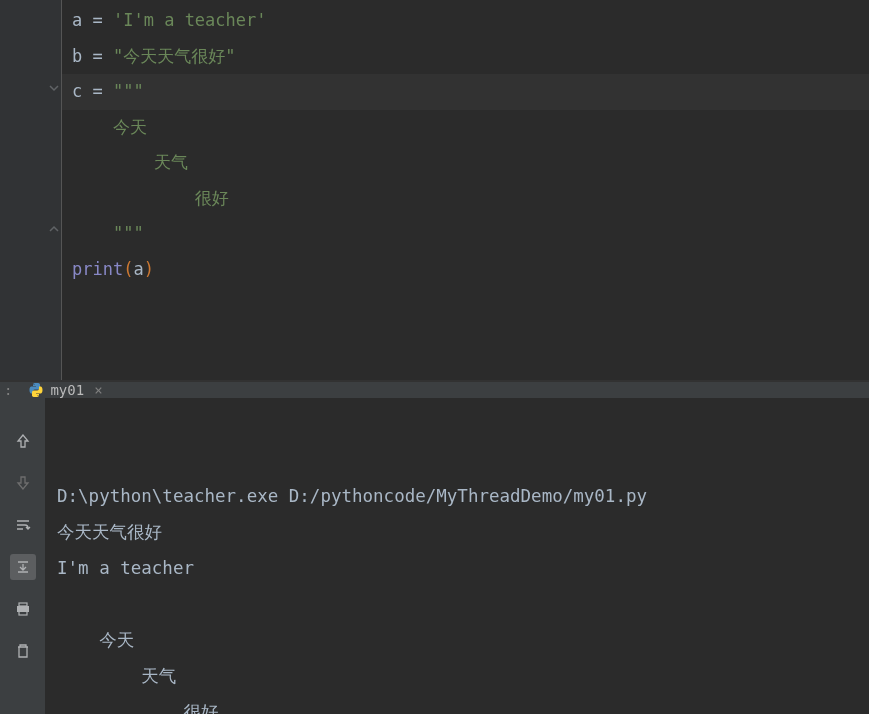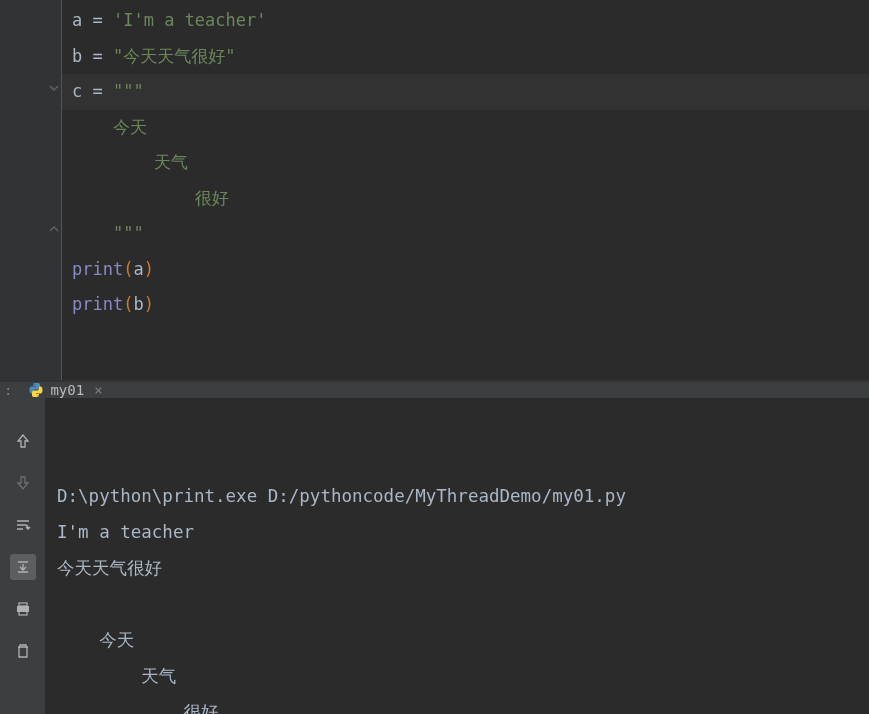--- a/index.html
+++ b/index.html
@@ -163,21 +163,20 @@
   </div>
   <div class="code-area" id="code-area">
       <div class="code-line"><span class="var">a </span><span class="op">=</span><span class=""> </span><span class="string">'I'm a teacher'</span></div>
       <div class="code-line"><span class="var">b </span><span class="op">=</span><span class=""> </span><span class="string">"今天天气很好"</span></div>
       <div class="code-line highlighted"><span class="var">c </span><span class="op">=</span><span class=""> </span><span class="string">"""</span></div>
       <div class="code-line"><span class="string">    今天</span></div>
       <div class="code-line"><span class="string">        天气</span></div>
       <div class="code-line"><span class="string">            很好</span></div>
       <div class="code-line"><span class="string">    """</span></div>
       <div class="code-line"><span class="builtin">print</span><span class="paren">(</span><span class="param">a</span><span class="paren">)</span></div>
-      <div class="code-line"><span class="builtin">print</span><span class="paren">(</span><span class="param">b</span><span class="paren">)</span></div>
     </div>
 </div>
 
 <div class="splitter"></div>
 
 <div class="run-header">
   <span class="run-label">:</span>
   <div class="run-tab">
     <span class="python-icon">
       <svg viewBox="0 0 16 16">
@@ -219,15 +218,15 @@
           <rect x="4" y="9" width="8" height="5" fill="none" stroke="#afb1b3" stroke-width="1.2"></rect>
         </svg>
     </div>
     <div class="tool-btn">
       <svg width="16" height="16" viewBox="0 0 16 16">
           <path d="M3 4 L13 4 M5 4 L5 2 L11 2 L11 4 M4 4 L4 14 L12 14 L12 4" stroke="#afb1b3" stroke-width="1.3" fill="none"></path>
         </svg>
     </div>
   </div>
   <div class="console-output" id="console-output">
-    <div>D:\python\print.exe D:/pythoncode/MyThreadDemo/my01.py</div><div>I'm a teacher</div><div>今天天气很好</div><div>&nbsp;</div><div>    今天</div><div>        天气</div><div>            很好</div>
+    <div>D:\python\teacher.exe D:/pythoncode/MyThreadDemo/my01.py</div><div>今天天气很好</div><div>I'm a teacher</div><div>&nbsp;</div><div>    今天</div><div>        天气</div><div>            很好</div>
   </div>
 </div>
 
 </body></html>

